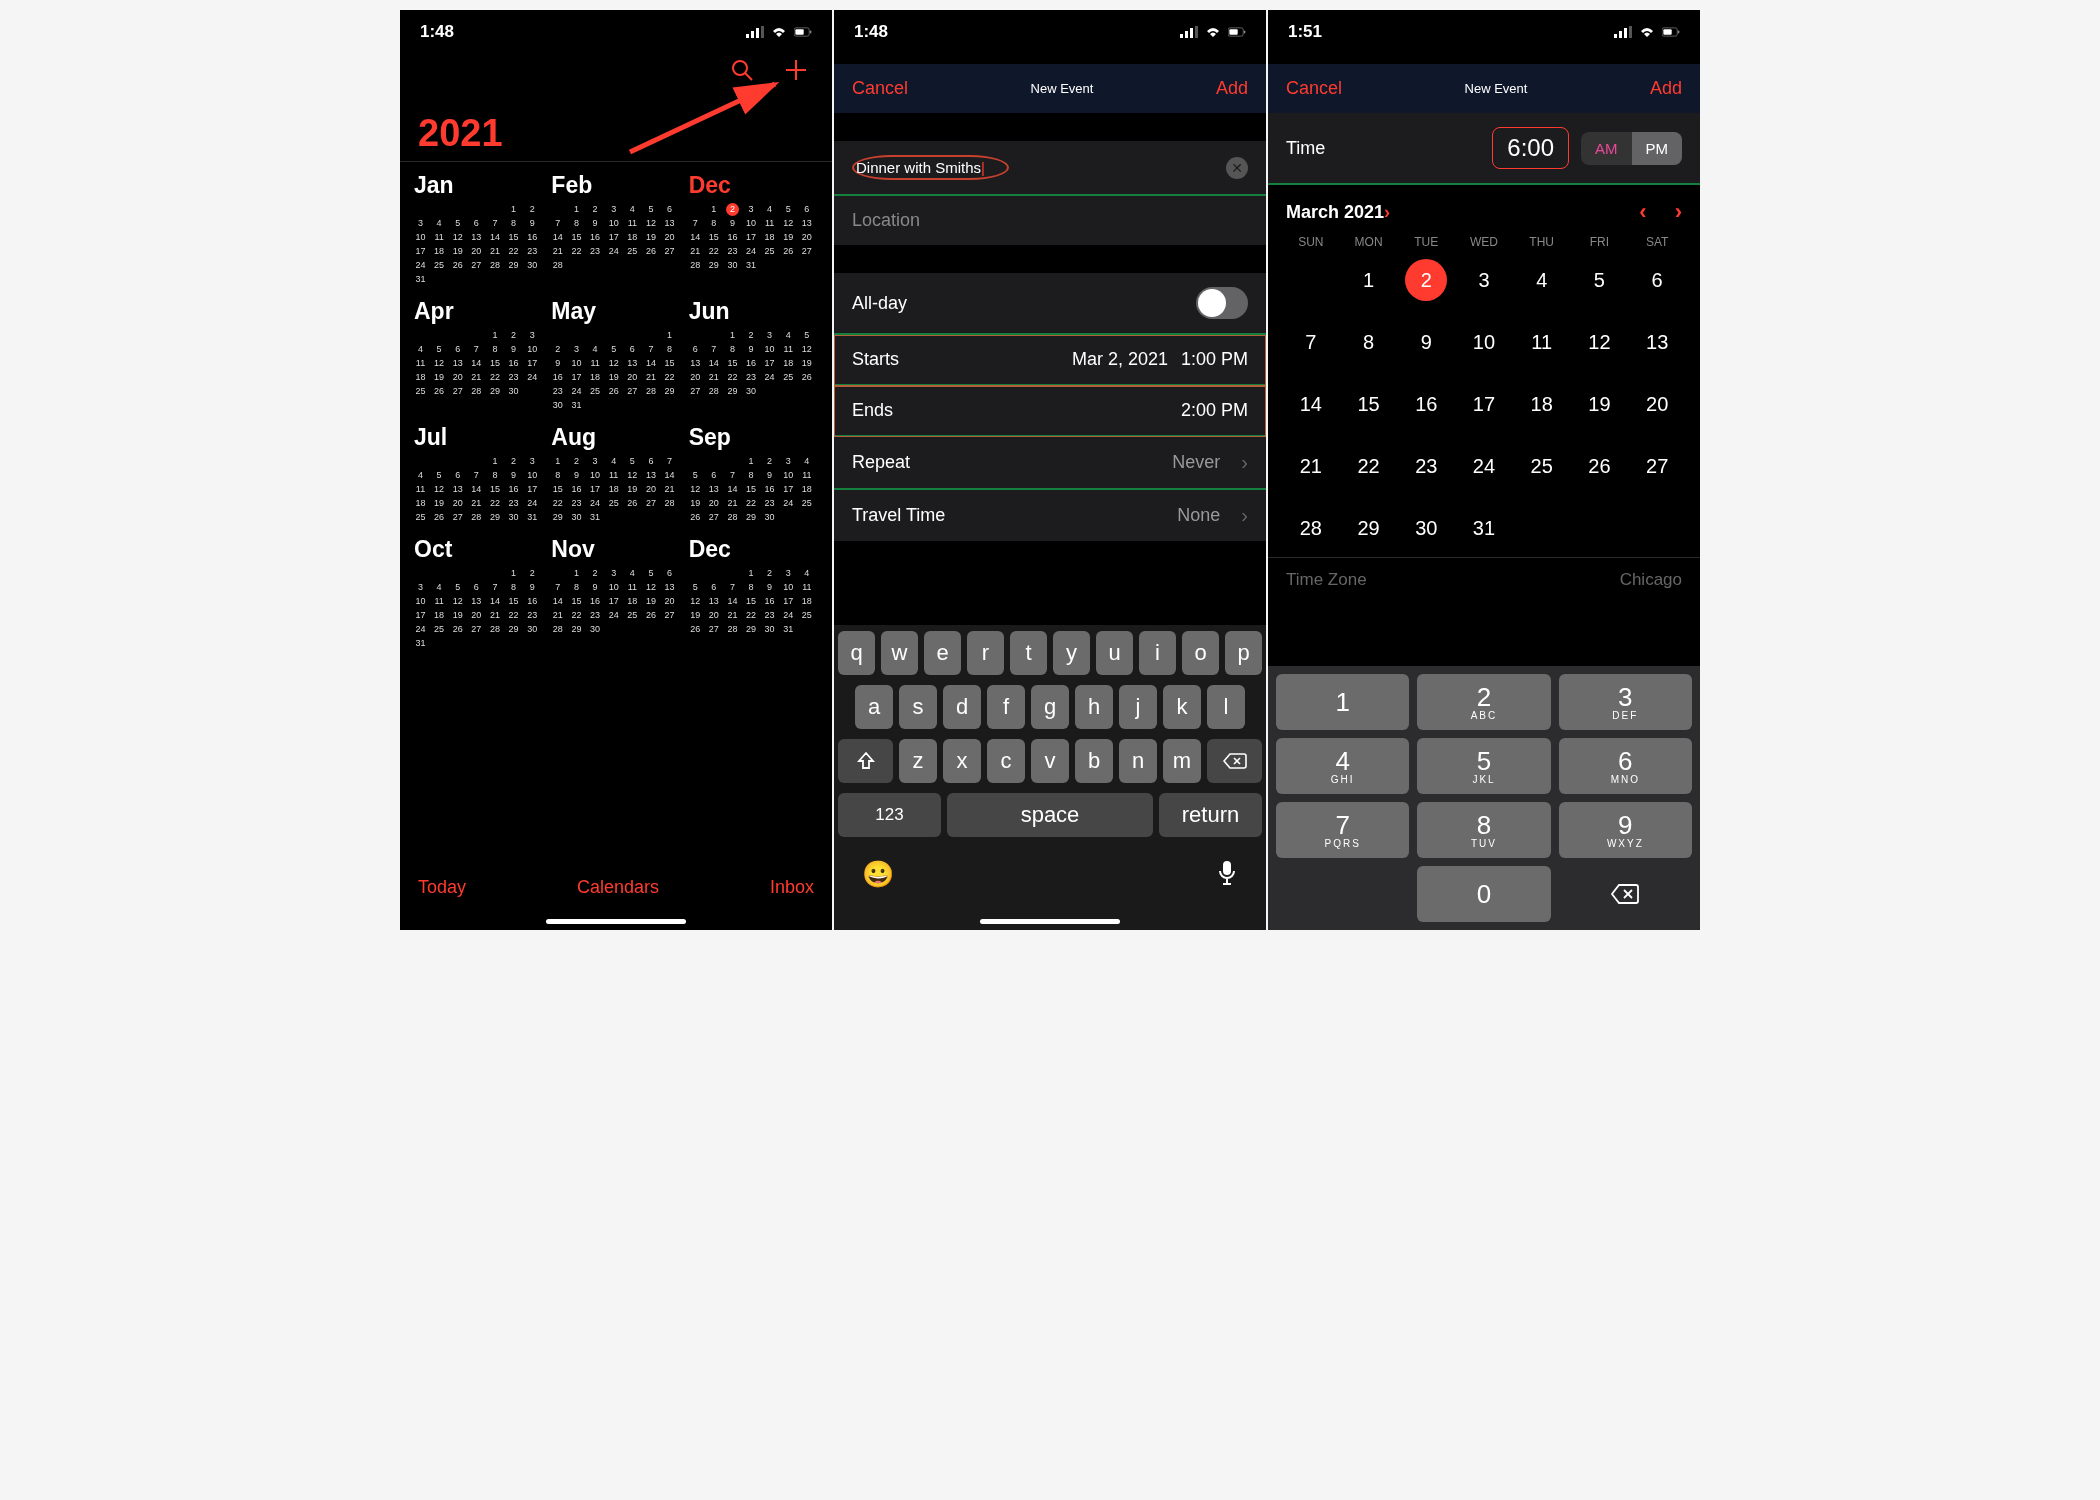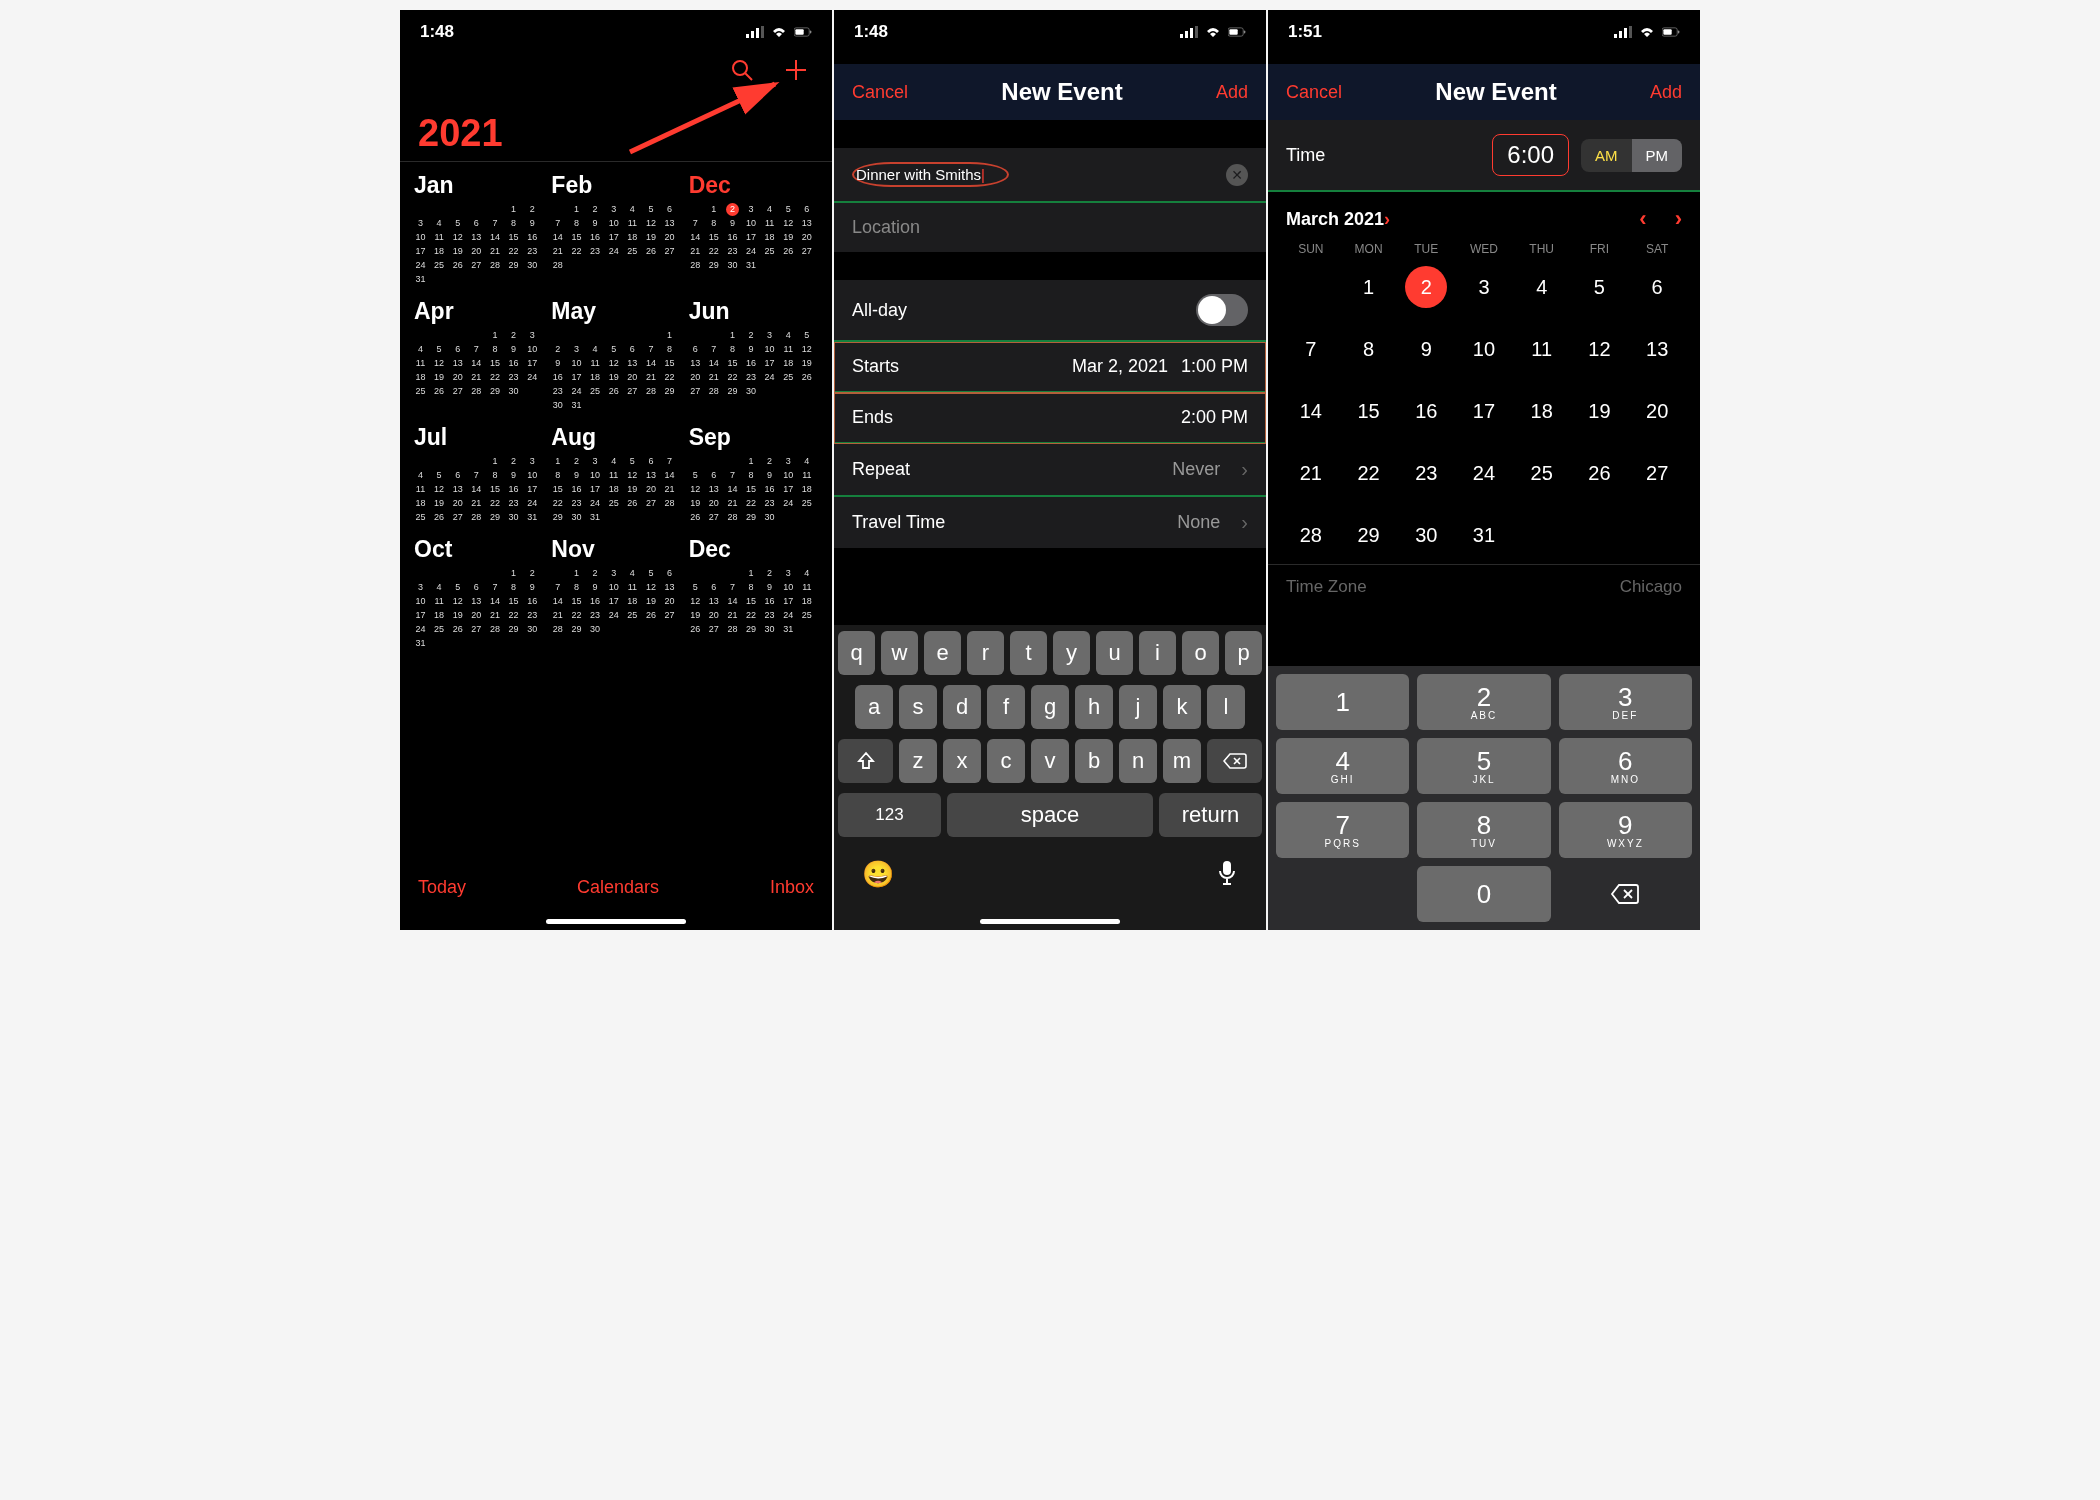--- a/index.html
+++ b/index.html
@@ -94,21 +94,21 @@
   
   .sheet-header {
     display: flex;
     justify-content: space-between;
     align-items: center;
     padding: 14px 18px;
     background: #0f172a;
     margin-top: 16px;
   }
   .sheet-header .cancel, .sheet-header .add { color: #ff3b30; font-size: 18px; }
-  .sheet-header .title { font-size: 24px; font-weight: 700; }
+  .sheet-header .title { font-size: 13px; font-weight: 400; }
   .form-section { background: #1c1c1e; }
   .form-row {
     display: flex;
     justify-content: space-between;
     align-items: center;
     padding: 14px 18px;
     border-bottom: 2px solid #15803d;
     font-size: 18px;
     position: relative;
   }
@@ -177,21 +177,21 @@
     border: 1px solid #ff3b30;
     border-radius: 8px;
     padding: 6px 14px;
     font-size: 24px;
     color: #fff;
   }
   .ampm-seg {
     display: flex; background: #333; border-radius: 8px; overflow: hidden;
     font-size: 15px;
   }
-  .ampm-seg span { padding: 8px 14px; color: #fde047; }
+  .ampm-seg span { padding: 8px 14px; color: #ec4899; }
   .ampm-seg span.active { background: #636366; color: #fff; }
   .month-header {
     display: flex; justify-content: space-between; align-items: center;
     padding: 14px 18px 4px; font-size: 18px; font-weight: 600;
   }
   .month-header .nav { display: flex; gap: 28px; color: #ff3b30; font-size: 22px;}
   .month-header .m-label { display: flex; align-items: center; gap: 0; }
   .month-header .m-label .chev { color: #ff3b30; }
   .dow-row {
     display: grid; grid-template-columns: repeat(7,1fr);

